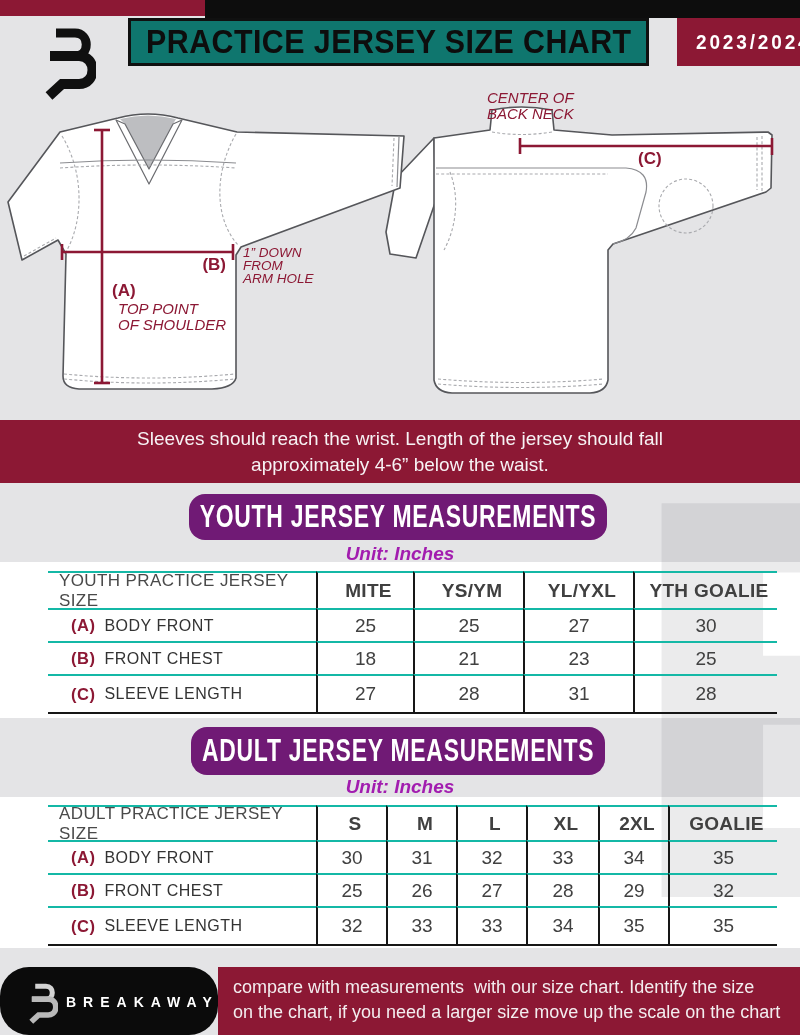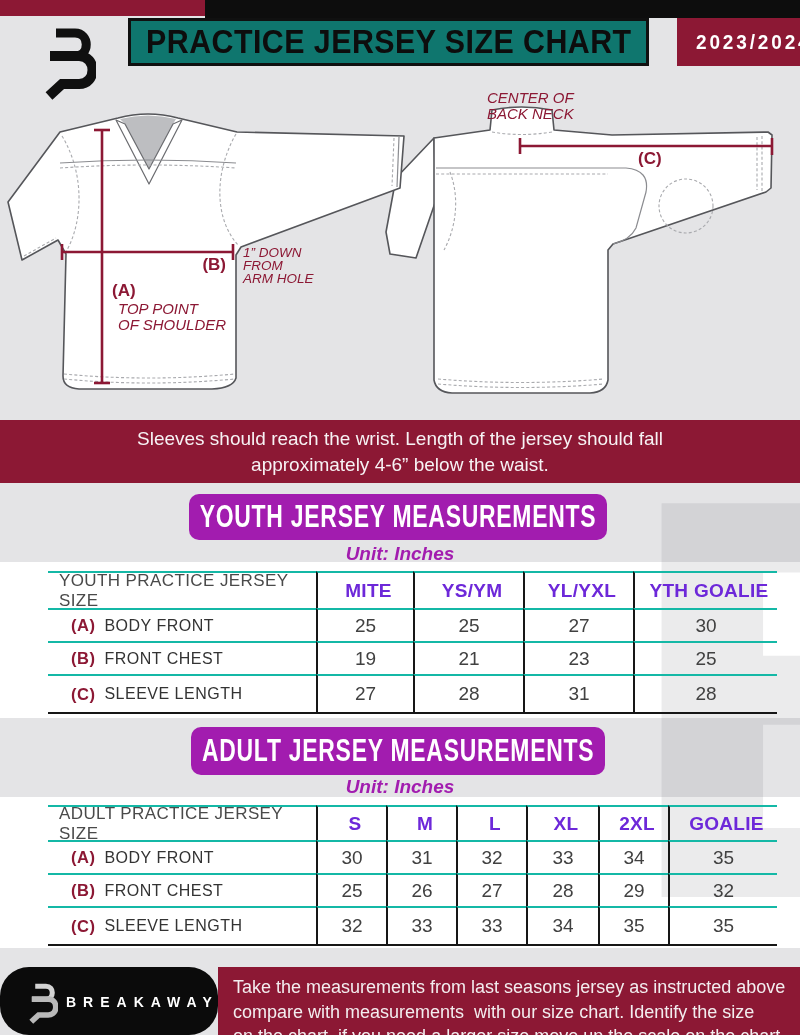--- a/index.html
+++ b/index.html
@@ -38,21 +38,21 @@
   .white-sec{background:#ffffff;left:0;width:800px;}
   .ws-youth{top:562px;height:156px;}
   .ws-adult{top:797px;height:151px;}
   
   .watermark{
     left:612px;top:440px;font-size:540px;line-height:1;font-weight:bold;
     font-family:"DejaVu Sans",sans-serif;color:rgba(100,100,112,.13);
   }
   
   .meas-banner{
-    background:#a21caf;border-radius:10px;display:flex;align-items:center;justify-content:center;
+    background:#701a75;border-radius:16px;display:flex;align-items:center;justify-content:center;
   }
   .mb-youth{left:189px;top:494px;width:418px;height:46px;}
   .mb-adult{left:191px;top:727px;width:414px;height:48px;}
   .meas-banner .t{
     color:#ffffff;font-weight:bold;font-size:31px;letter-spacing:1px;
     transform:scaleX(.74);white-space:nowrap;
   }
   .unit{
     left:0;width:800px;text-align:center;font-style:italic;font-weight:bold;
     font-size:19px;color:#a21caf;
@@ -72,21 +72,21 @@
     grid-template-rows:35px 33px 33px 38px;
   }
   .tr{display:contents;}
   .td{
     border-top:2px solid #14b8a6;box-sizing:border-box;
     display:flex;align-items:center;justify-content:center;
   }
   .vcol{border-left:2px solid #161616;}
   .label-col{justify-content:flex-start;}
   .th-label{padding-left:11px;font-size:17px;color:#4a4a4a;letter-spacing:.4px;}
-  .size-h{font-weight:bold;font-size:19px;color:#6d28d9;letter-spacing:.3px;padding-left:6px;}
+  .size-h{font-weight:bold;font-size:19px;color:#404040;letter-spacing:.3px;padding-left:6px;}
   .row-label{padding-left:23px;font-size:16px;color:#333;letter-spacing:.5px;}
   .row-label .key{color:#8c1834;font-weight:bold;font-size:16.5px;margin-right:9px;}
   .num{font-size:19px;color:#414141;}
   
   .footer{left:0;top:967px;width:800px;height:68px;display:flex;}
   .footer-black{width:218px;height:68px;background:#0b0b0b;position:relative;border-radius:29px;}
   .footer-maroon{width:582px;height:68px;background:#8c1834;box-sizing:border-box;padding:8px 8px 0 15px;}
   .footer-line{color:#f3edef;font-size:18px;line-height:24.5px;white-space:pre-wrap;}
   .brand{
     position:absolute;left:66px;top:27px;color:#ffffff;font-weight:bold;
@@ -219,21 +219,21 @@
       <div class="td vcol num">25</div>
       <div class="td vcol num">25</div>
       <div class="td vcol num">27</div>
       <div class="td vcol num">30</div>
     </div>
     <div class="tr">
       <div class="td label-col row-label">
         <span class="key">(B)</span>
         <span>FRONT CHEST</span>
       </div>
-      <div class="td vcol num">19</div>
+      <div class="td vcol num">18</div>
       <div class="td vcol num">21</div>
       <div class="td vcol num">23</div>
       <div class="td vcol num">25</div>
     </div>
     <div class="tr">
       <div class="td label-col row-label">
         <span class="key">(C)</span>
         <span>SLEEVE LENGTH</span>
       </div>
       <div class="td vcol num">27</div>
@@ -298,19 +298,18 @@
 
   <div class="abs footer">
     <div class="footer-black">
       <svg class="footer-logo" width="32" height="44" viewBox="0 0 56 78">
         <path d="M16 11 H35 C50 11 50 34 35 34 H10" fill="none" stroke="#d3d3d3" stroke-width="9"></path>
         <path d="M10 34 H39 C57 34 57 62 39 62 H22 L9 74" fill="none" stroke="#b9b9b9" stroke-width="10"></path>
       </svg>
       <span class="brand">BREAKAWAY</span>
     </div>
     <div class="footer-maroon">
-      <div class="footer-line">Take the measurements from last seasons jersey as instructed above</div>
       <div class="footer-line">compare with measurements  with our size chart. Identify the size</div>
       <div class="footer-line">on the chart, if you need a larger size move up the scale on the chart</div>
     </div>
   </div>
 
 </div>
 
 </body></html>

